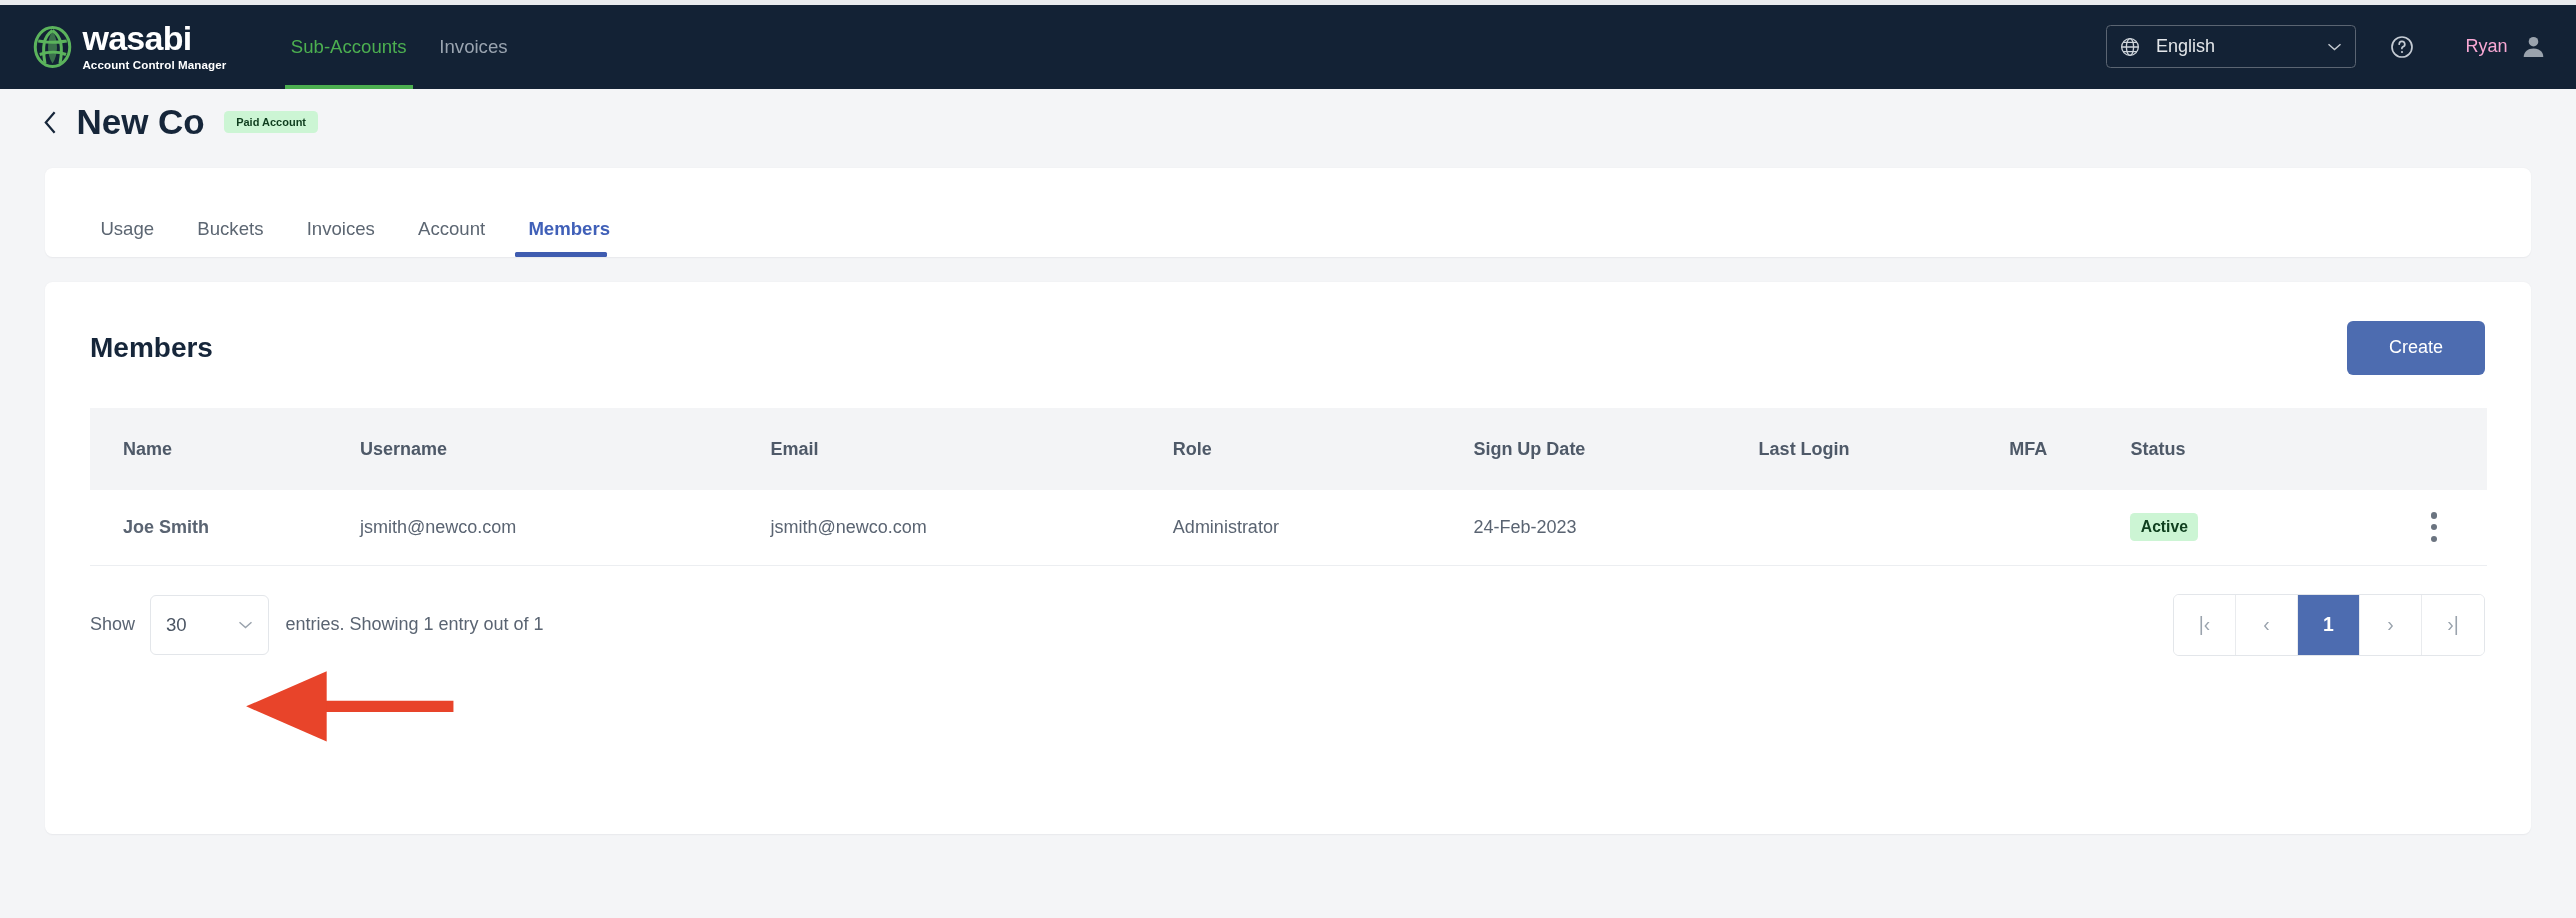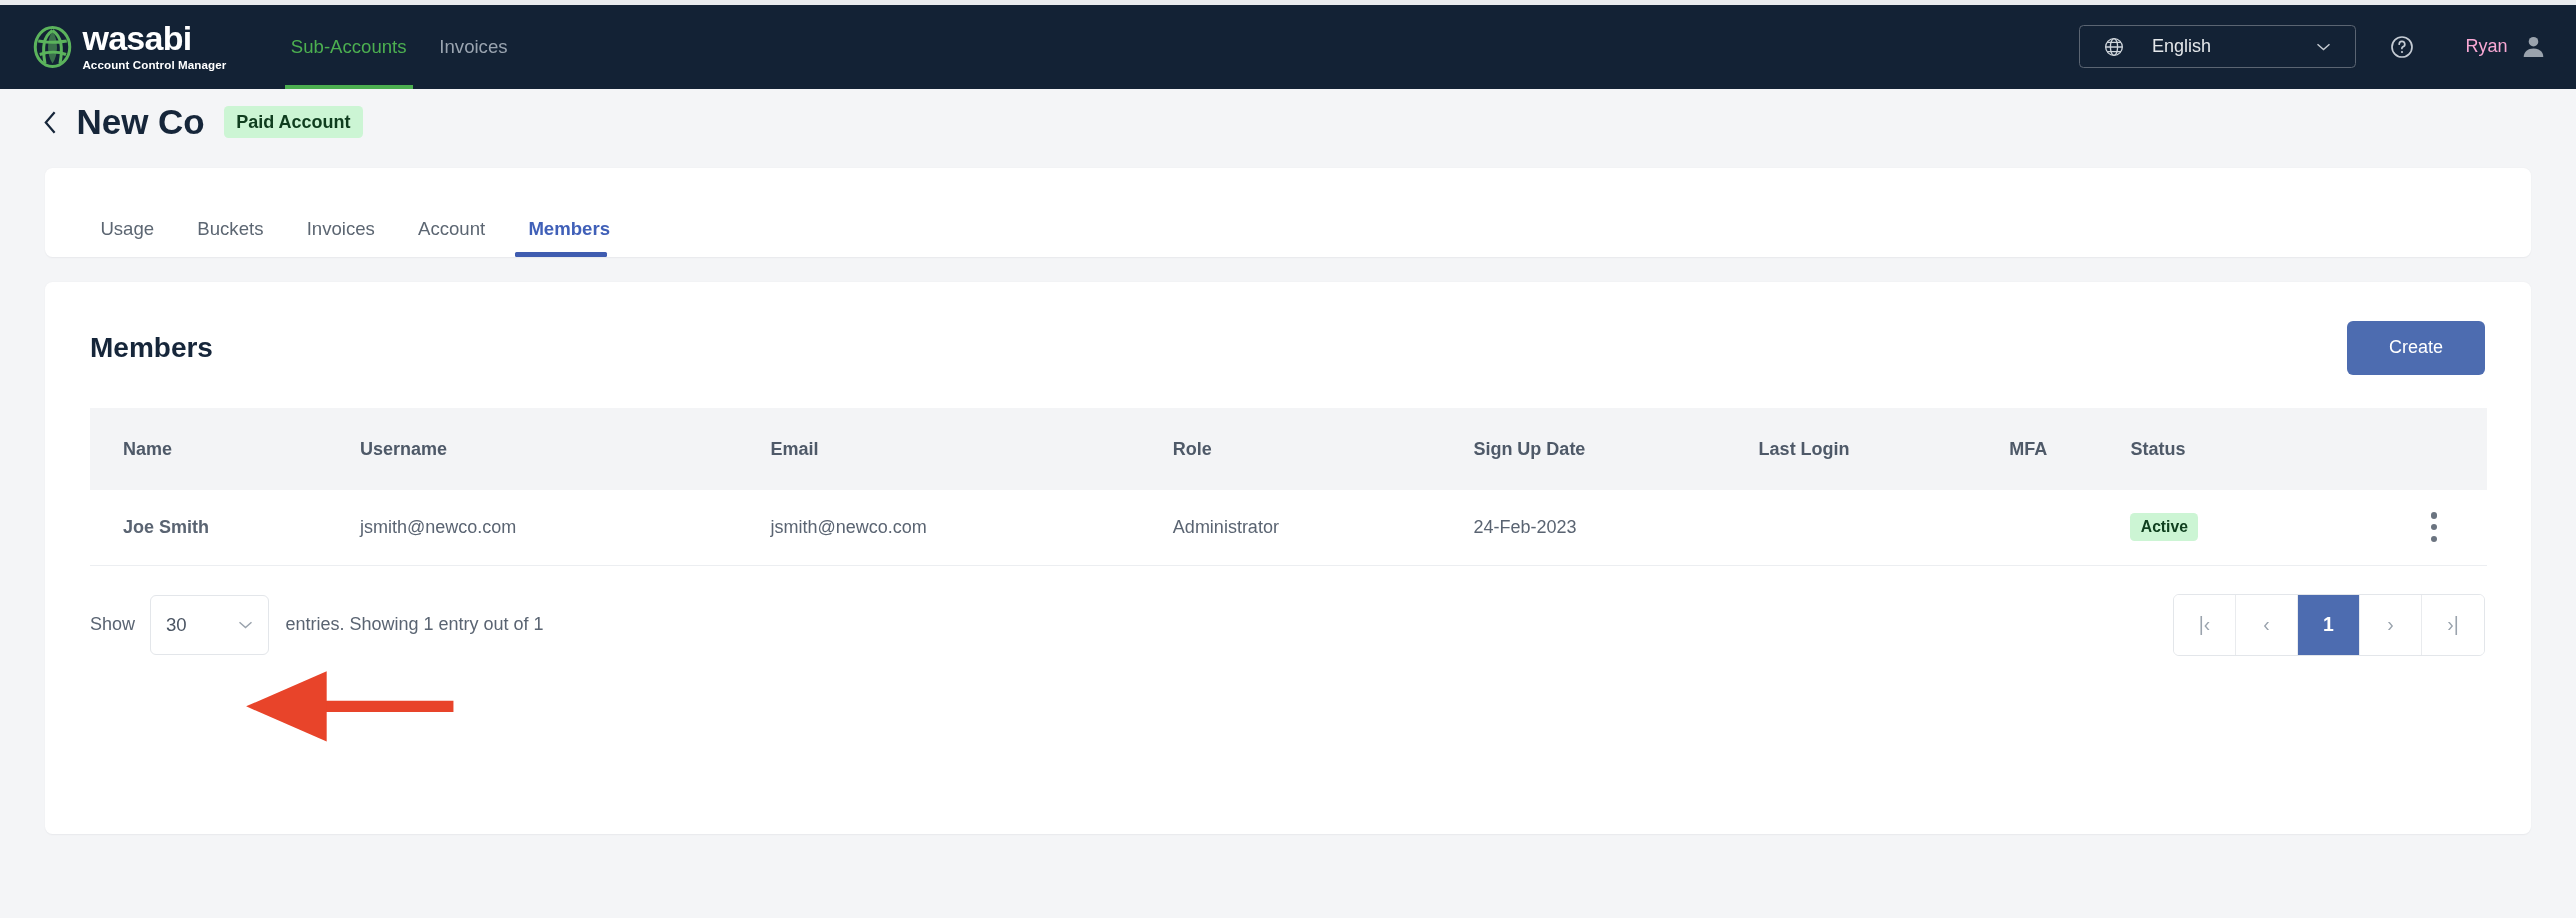--- a/index.html
+++ b/index.html
@@ -29,39 +29,39 @@
     height: 84px;
   }
   .nav-link.active { color: #4caf50; }
   .nav-link.active::after {
     content: ""; position: absolute; left: 10.4px; right: 10.4px; bottom: 0;
     height: 3.7px; background: #4caf50;
   }
 
   .nav-right { position: absolute; right: 30px; top: 0; height: 84px; display: flex; align-items: center; }
   .lang-select {
-    display: flex; align-items: center; gap: 12px;
+    display: flex; align-items: center; gap: 0;
     border: 0.7px solid #5b6572; border-radius: 4.5px;
-    height: 43px; width: 277px; padding: 0 24px; cursor: pointer;
+    height: 43px; width: 250px; padding: 0 13px; cursor: pointer;
   }
   .globe { width: 20px; height: 20px; flex: 0 0 auto; }
   .lang-label { color: #e4e7ea; font-size: 18px; margin-left: 16.4px; flex: 1; }
   .chev { width: 15px; height: 9px; flex: 0 0 auto; }
 
   .help-icon { margin-left: 34px; width: 24px; height: 24px; cursor: pointer; }
   .user-name { color: #f9a8d4; font-size: 18px; margin-left: 52px; cursor: pointer; }
   .avatar-icon { margin-left: 13.4px; width: 25px; height: 25px; cursor: pointer; }
 
   
   .page-head { display: flex; align-items: center; padding: 0 0 0 42px; height: 67px; }
   .back-chev { width: 16.4px; height: 25px; cursor: pointer; flex: 0 0 auto; }
   .page-title { font-size: 35px; font-weight: 700; color: #16263a; margin-left: 18px; }
   .badge-paid {
     margin-left: 19.4px; background: #ccf5d4; color: #0f3d1e;
-    font-size: 18px; font-weight: 600; padding: 5.2px 12px; border-radius: 4.5px;
+    font-size: 11px; font-weight: 600; padding: 5.2px 12px; border-radius: 4.5px;
   }
 
   
   .card {
     background: #ffffff; border-radius: 7.5px; margin: 0 45px;
     box-shadow: 0 0.7px 1.5px rgba(16,24,40,.05);
   }
   .tabs-card { margin-top: 12px; height: 89px; display: flex; align-items: flex-end; }
   .tabs { display: flex; align-items: flex-end; margin-left: 42px; height: 100%; }
   .tab {

